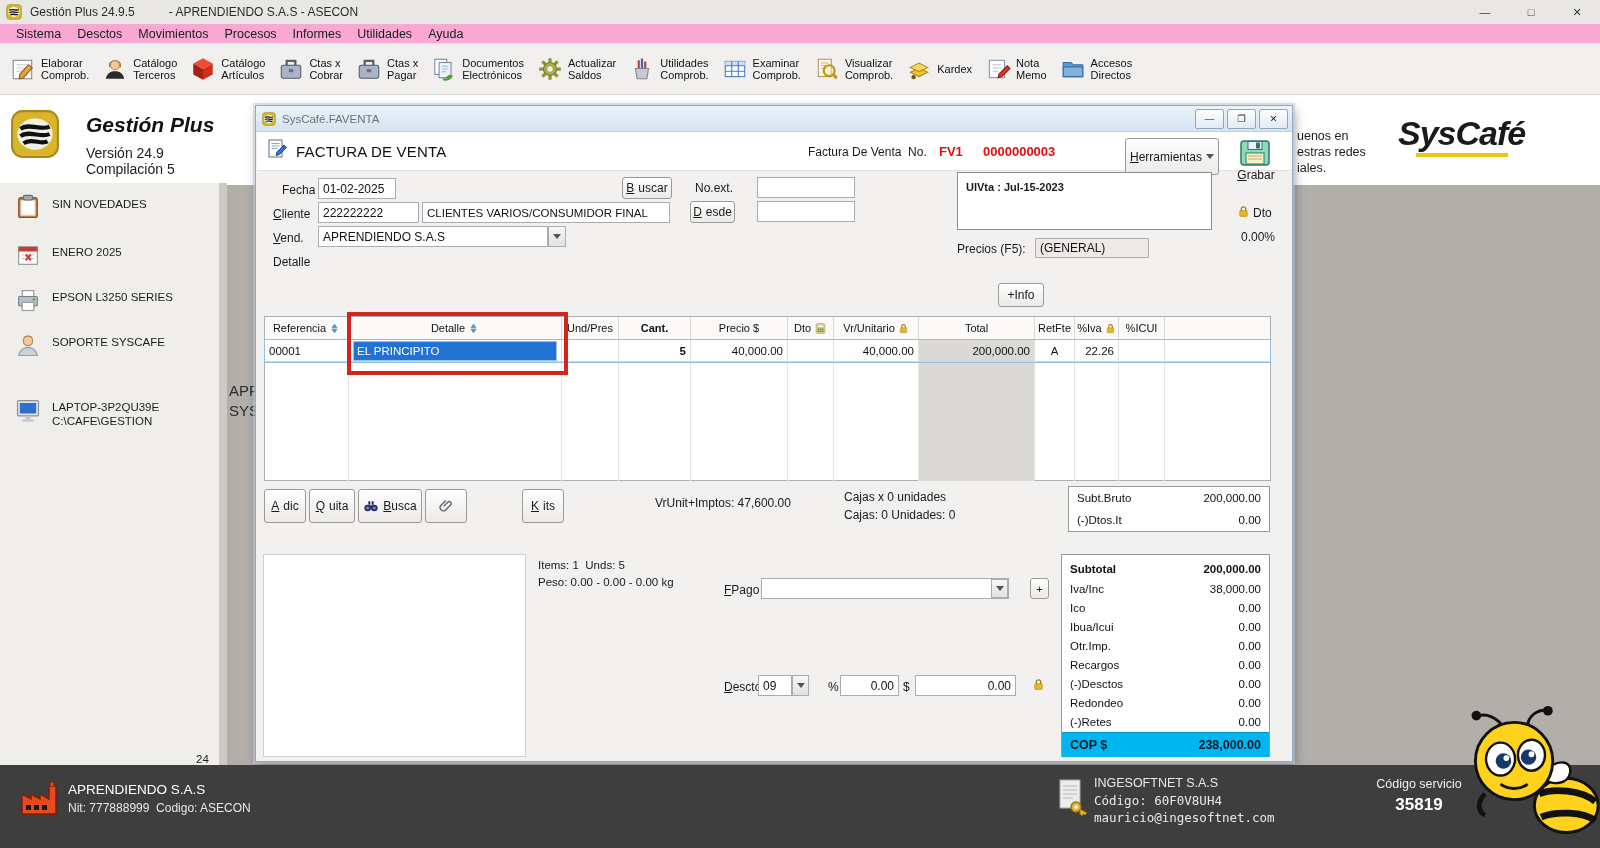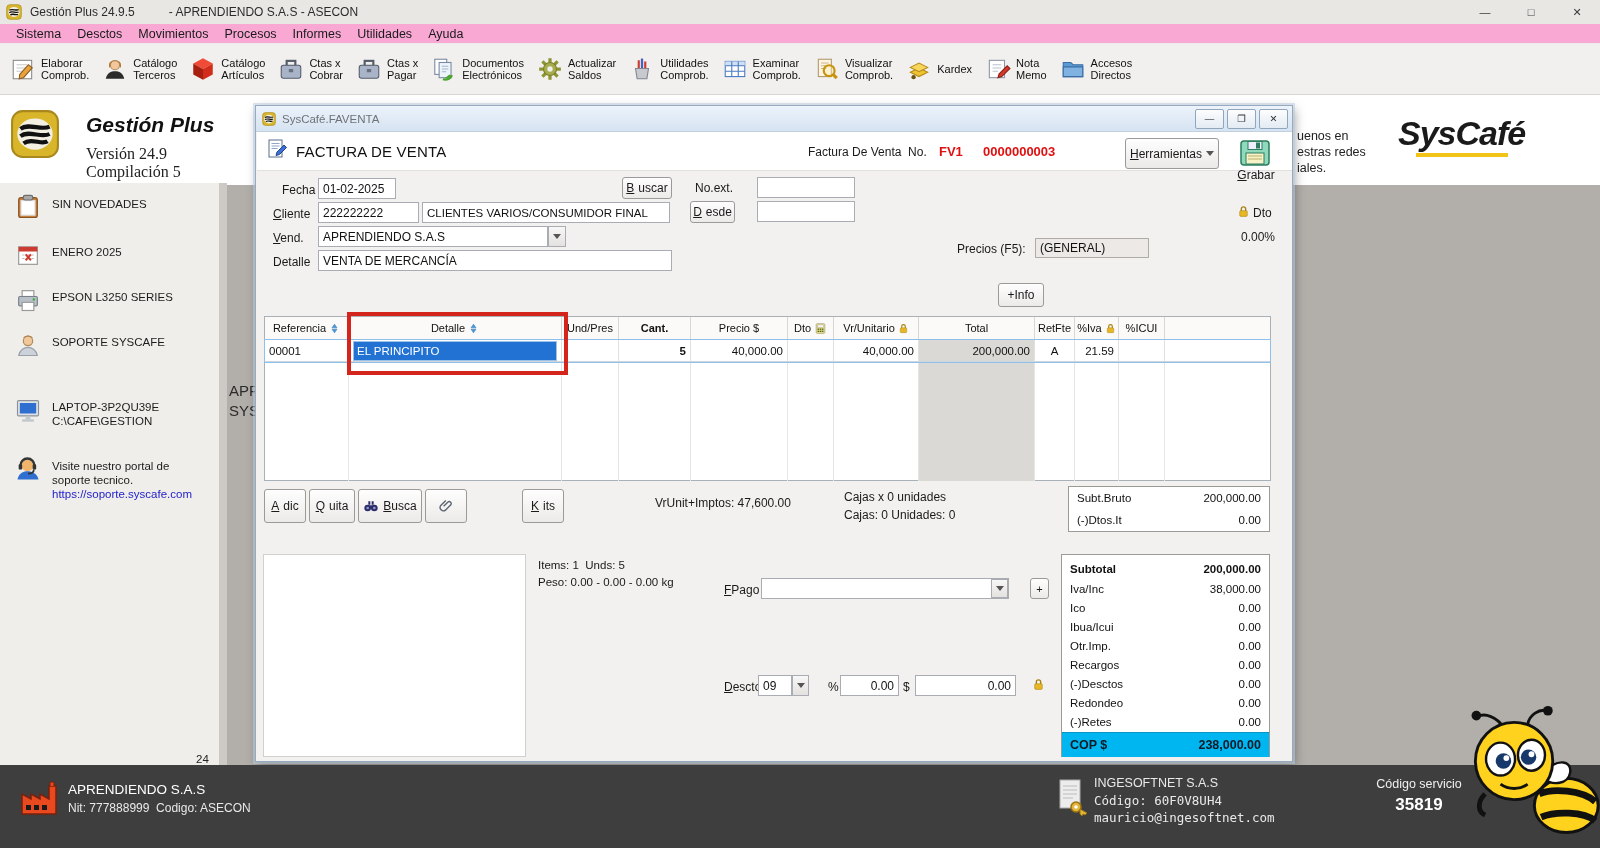--- a/index.html
+++ b/index.html
@@ -19,21 +19,21 @@
   .wctrl span{width:46px;height:24px;display:flex;align-items:center;justify-content:center;font-size:11px;color:#3a3a3a;}
   .menubar{left:0;top:24px;width:1600px;height:20px;background:#f9a8d4;display:flex;align-items:center;padding-left:8px;border-bottom:1px solid #ecebe9;}
   .mitem{font-size:12.5px;color:#1a1a1a;padding:0 8px;}
   .toolbar{left:0;top:44px;width:1600px;height:51px;background:#f2f0ee;border-bottom:1px solid #d8d6d3;display:flex;align-items:center;padding-left:10px;gap:13px;}
   .titem{display:flex;align-items:center;gap:5px;}
   .tlab{display:flex;flex-direction:column;}
   .tl{font-size:11px;line-height:12.5px;color:#111;}
   
   .sidebar{left:0;top:95px;width:227px;height:670px;background:#fff;}
   .brand{font-style:italic;font-weight:bold;font-size:21px;color:#111;}
-  .version{font-size:16px;color:#222;font-family:Liberation Serif, serif;}
+  .version{font-size:14px;color:#222;}
   .spanel{left:0;top:88px;width:227px;height:582px;background:#f0eeea;}
   .sscroll{left:219px;top:88px;width:8px;height:582px;background:#cdcac6;}
   .sitem{position:absolute;display:flex;gap:10px;align-items:flex-start;left:14px;}
   .stext{font-size:11.5px;color:#1c1c1c;line-height:14px;padding-top:4px;}
   .slink{font-size:11.5px;color:#2222cc;line-height:15px;}
   
   .bg-white{left:227px;top:95px;width:1373px;height:90px;background:#fff;}
   .bg-gray{left:227px;top:185px;width:1373px;height:580px;background:#b2afab;}
   .social{left:1297px;top:128px;font-size:12.5px;color:#222;line-height:16px;}
   .syslogo{left:1398px;top:114px;font-style:italic;font-weight:bold;font-size:34px;color:#1a1a1a;letter-spacing:-1px;}
@@ -367,37 +367,20 @@
               <rect x="5" y="6" width="14" height="9" fill="#2f6fd0"></rect>
               <rect x="10" y="17" width="4" height="3" fill="#c0c6cd"></rect>
               <rect x="7" y="20" width="10" height="2" fill="#c0c6cd"></rect>
             </svg>
           </span>
           <span class="stext">
             <div>LAPTOP-3P2QU39E</div>
             <div>C:\CAFE\GESTION</div>
           </span>
         </div>
-      <div class="sitem" style="top:272px">
-          <span class="ic i28">
-            <svg viewBox="0 0 24 24">
-              <circle cx="11.5" cy="9" r="5" fill="#f0b46a"></circle>
-              <path d="M3 21c1-5 4.5-7 8.5-7s8.5 2 9.5 7z" fill="#2f6fd0"></path>
-              <path d="M5.5 9a6 6 0 0 1 12 0" stroke="#333" stroke-width="2" fill="none"></path>
-              <rect x="4" y="8" width="3" height="4.5" rx="1" fill="#333"></rect>
-              <rect x="16" y="8" width="3" height="4.5" rx="1" fill="#333"></rect>
-              <path d="M17 12.5c0 2.5-2.5 3.5-5 3.5" stroke="#333" stroke-width="1.5" fill="none"></path>
-            </svg>
-          </span>
-          <span class="stext">
-            <div>Visite nuestro portal de</div>
-            <div>soporte tecnico.</div>
-            <div class="slink">https://soporte.syscafe.com</div>
-          </span>
-        </div>
       <div class="a" style="left:196px;top:570px;font-size:11.5px;color:#222">24</div>
     </div>
     <div class="a sscroll"></div>
   </div>
 
   <div class="a win">
 
     <div class="a wtb">
       <span class="ic i14">
           <svg viewBox="0 0 24 24">
@@ -419,21 +402,21 @@
         <svg viewBox="0 0 20 22">
           <rect x="2" y="1" width="13" height="17" fill="#fff" stroke="#5a6e8c"></rect>
           <path d="M4.5 4.5h8M4.5 7h8M4.5 9.5h6" stroke="#8fa6c4"></path>
           <path d="M10 13l7-7 2.5 2.5-7 7-3.5 1z" fill="#3b6fd4" stroke="#24478c"></path>
         </svg>
       </span>
     <div class="a fv-title" style="left:40px;top:37px">FACTURA DE VENTA</div>
     <div class="a lbl pre" style="left:552px;top:39px">Factura De Venta  No.</div>
     <div class="a rednum" style="left:683px;top:38px">FV1</div>
     <div class="a rednum" style="left:727px;top:38px">0000000003</div>
-    <div class="a btn" style="left:869px;top:32px;width:94px;height:31px">
+    <div class="a btn" style="left:869px;top:32px;width:94px;height:37px">
         <span><u>H</u>erramientas</span>
         <span class="caret"></span>
       </div>
     <span class="a ic i30" style="left:984px;top:34px">
         <svg viewBox="0 0 30 26">
           <rect x="1" y="1" width="28" height="24" rx="3" fill="#8fd9bd" stroke="#2e7d5f" stroke-width="1.5"></rect>
           <rect x="8" y="1.5" width="14" height="8" fill="#eef" stroke="#2e7d5f"></rect>
           <rect x="16" y="2.5" width="4" height="6" fill="#2e7d5f"></rect>
           <rect x="6" y="13" width="18" height="11" fill="#f7f2c8" stroke="#2e7d5f"></rect>
           <path d="M8 16h14M8 19h14" stroke="#b8ae6a"></path>
@@ -450,21 +433,23 @@
     <div class="a fld" style="left:62px;top:96px;width:101px;height:21px">222222222</div>
     <div class="a fld" style="left:166px;top:96px;width:248px;height:21px;font-size:11.5px">CLIENTES VARIOS/CONSUMIDOR FINAL</div>
     <div class="a btn" style="left:434px;top:95px;width:45px;height:22px"><u>D</u>esde</div>
     <div class="a fld" style="left:501px;top:95px;width:98px;height:21px"></div>
     <div class="a lbl" style="left:17px;top:125px"><u>V</u>end.</div>
     <div class="a fld" style="left:62px;top:120px;width:230px;height:21px">APRENDIENDO S.A.S</div>
     <div class="a ddbtn" style="left:292px;top:120px;width:18px;height:21px">
         <span class="caret"></span>
       </div>
     <div class="a lbl" style="left:17px;top:149px">Detalle</div>
-    <div class="a fld" style="left:62px;top:144px;width:354px;height:21px">VENTA DE MERCANCÍA</div>
+    <div class="a ubox" style="left:701px;top:66px;width:255px;height:58px">
+        <div class="uvtxt" style="margin:8px">UlVta : Jul-15-2023</div>
+      </div>
     <div class="a lbl" style="left:701px;top:136px">Precios (F5):</div>
     <div class="a fld gr" style="left:779px;top:132px;width:114px;height:20px">(GENERAL)</div>
     <span class="a ic i12" style="left:981px;top:99px">
         <svg viewBox="0 0 24 24">
           <path d="M8 11V7.5a4 4 0 0 1 8 0V11" fill="none" stroke="#a87f12" stroke-width="2.5"></path>
           <rect x="5" y="10.5" width="14" height="10.5" rx="2" fill="#e8b724" stroke="#a87f12"></rect>
         </svg>
       </span>
     <div class="a lbl" style="left:997px;top:100px">Dto</div>
     <div class="a lbl" style="left:985px;top:124px">0.00%</div>
@@ -551,21 +536,21 @@
         <div class="gc c-det">
             <span class="selcell" style="width:100%;display:flex;align-items:center;height:18px;font-size:11.5px">EL PRINCIPITO</span>
           </div>
         <div class="gc c-und"></div>
         <div class="gc c-cant r" style="font-weight:bold">5</div>
         <div class="gc c-pre r">40,000.00</div>
         <div class="gc c-dto"></div>
         <div class="gc c-vru r">40,000.00</div>
         <div class="gc c-tot r totgray">200,000.00</div>
         <div class="gc c-ret c">A</div>
-        <div class="gc c-iva r">21.59</div>
+        <div class="gc c-iva r">22.26</div>
         <div class="gc c-icui"></div>
         <div class="gc c-fill"></div>
       </div>
       <div class="trow">
         <div class="gg c-ref"></div>
           <div class="gg c-det"></div>
           <div class="gg c-und"></div>
           <div class="gg c-cant"></div>
           <div class="gg c-pre"></div>
           <div class="gg c-dto"></div>

